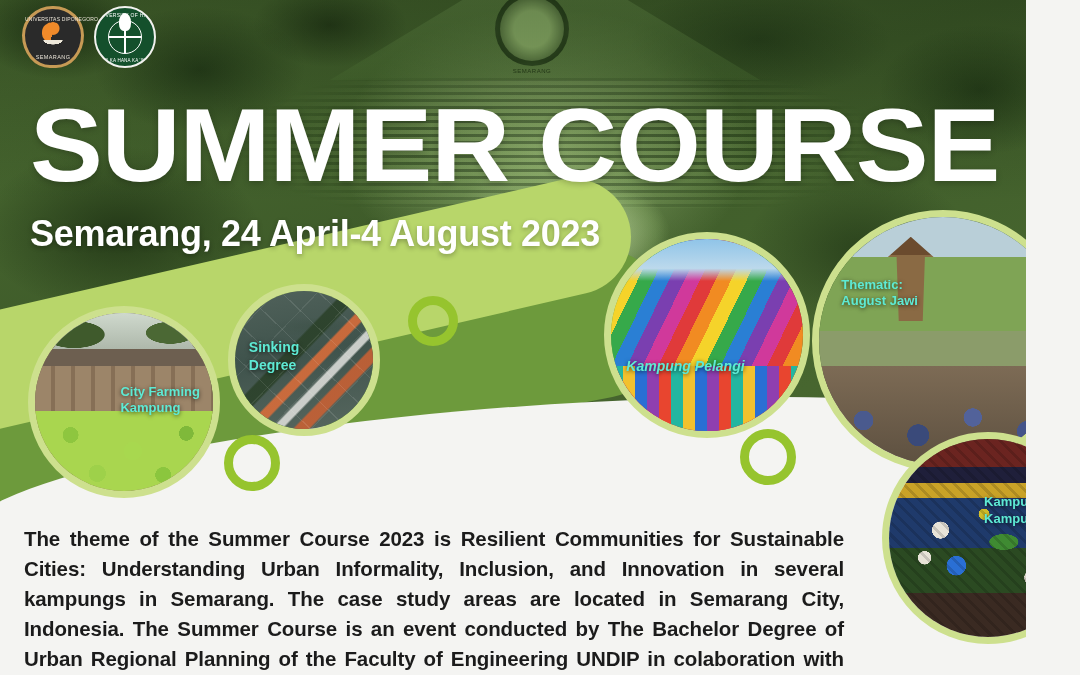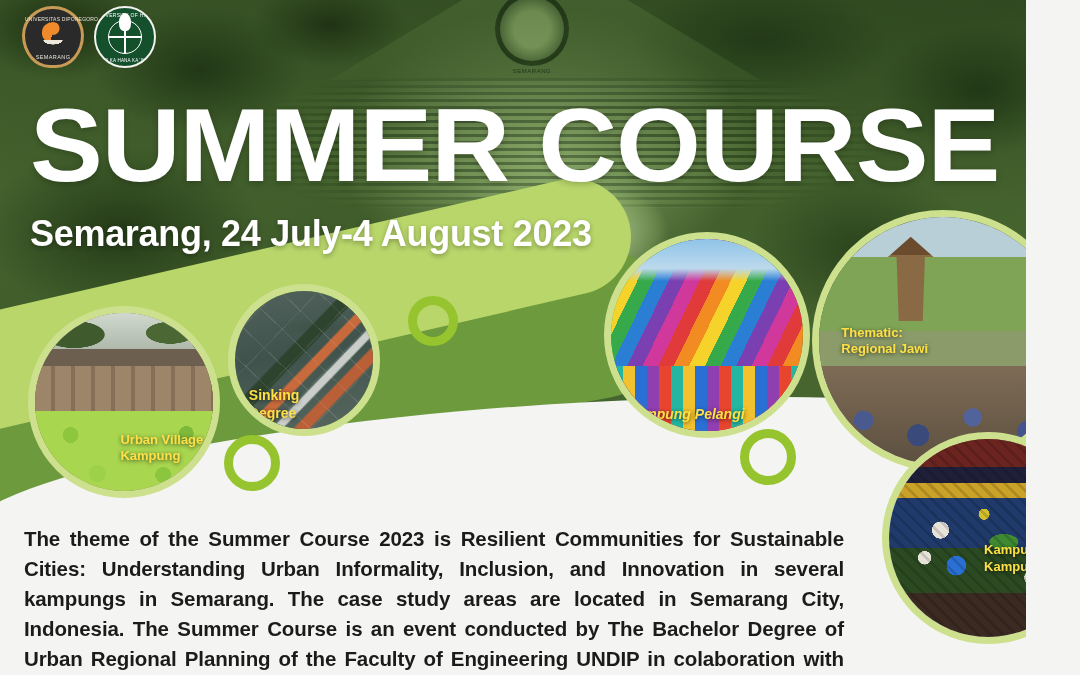--- a/index.html
+++ b/index.html
@@ -166,25 +166,24 @@
   
   .circle{
     position:absolute;border-radius:50%;
     border:7px solid #cde08e;
     box-sizing:border-box;
     overflow:hidden;
     z-index:30;
   }
   .circle .cap{
     position:absolute;
-    color:#fde047;font-weight:600;
+    color:#5eead4;font-weight:600;
     text-shadow:0 1px 4px rgba(0,0,0,.65);
     line-height:1.25;
     z-index:5;
-    margin-top:48px;
   }
   .ph{position:absolute;inset:0;}
 
   
   #c-farm{left:28px;top:306px;width:192px;height:192px;}
   #c-farm .ph{
     background:
       linear-gradient(180deg,#bfcfc3 0 14%, #d8d6cf 14% 18%, transparent 18%),
       linear-gradient(180deg,transparent 0 18%, #6d5f50 18% 30%, transparent 30%),
       repeating-linear-gradient(90deg, #9c8569 0 16px, #866f56 16px 20px),
@@ -348,26 +347,26 @@
     <div class="logo logo-uh">
       <span class="arc-top">UNIVERSITY OF HAWAI'I</span>
       <div class="globe">
         <div class="torch"></div>
       </div>
       <span class="arc-bot">MA KA HANA KA 'IKE</span>
     </div>
   </div>
 
   <div class="headline">SUMMER COURSE</div>
-  <div class="subhead">Semarang, 24 July-4 August 2023</div>
+  <div class="subhead">Semarang, 24 April-4 August 2023</div>
 
   <div class="circle" id="c-farm">
     <div class="ph"></div>
     <div class="cap">
-      <div>Urban Village</div>
+      <div>City Farming</div>
       <div>Kampung</div>
     </div>
   </div>
 
   <div class="circle" id="c-sink">
     <div class="ph"></div>
     <div class="cap">
       <div>Sinking</div>
       <div>Degree</div>
     </div>
@@ -377,21 +376,21 @@
     <div class="ph"></div>
     <div class="cap">
       <div>Kampung Pelangi</div>
     </div>
   </div>
 
   <div class="circle" id="c-jawi">
     <div class="ph"></div>
     <div class="cap">
       <div>Thematic:</div>
-      <div>Regional Jawi</div>
+      <div>August Jawi</div>
     </div>
   </div>
 
   <div class="circle" id="c-bust">
     <div class="ph"></div>
     <div class="cap">
       <div>Kampung</div>
       <div>Kampung</div>
     </div>
   </div>

